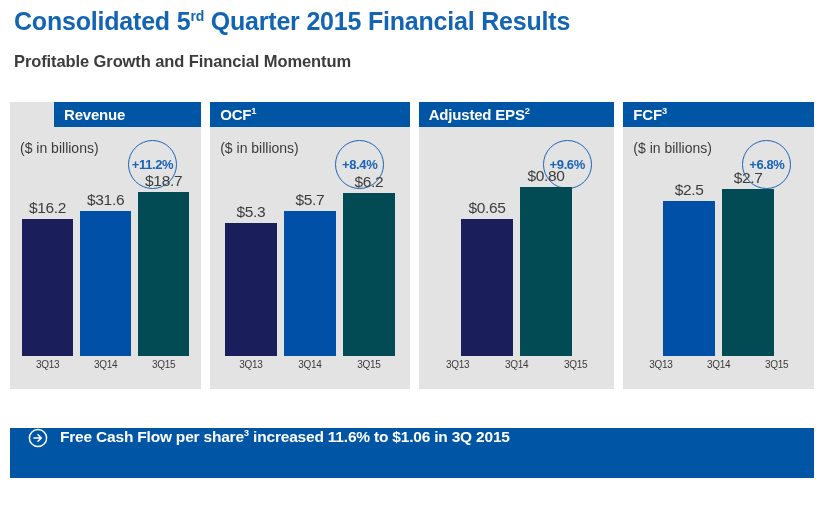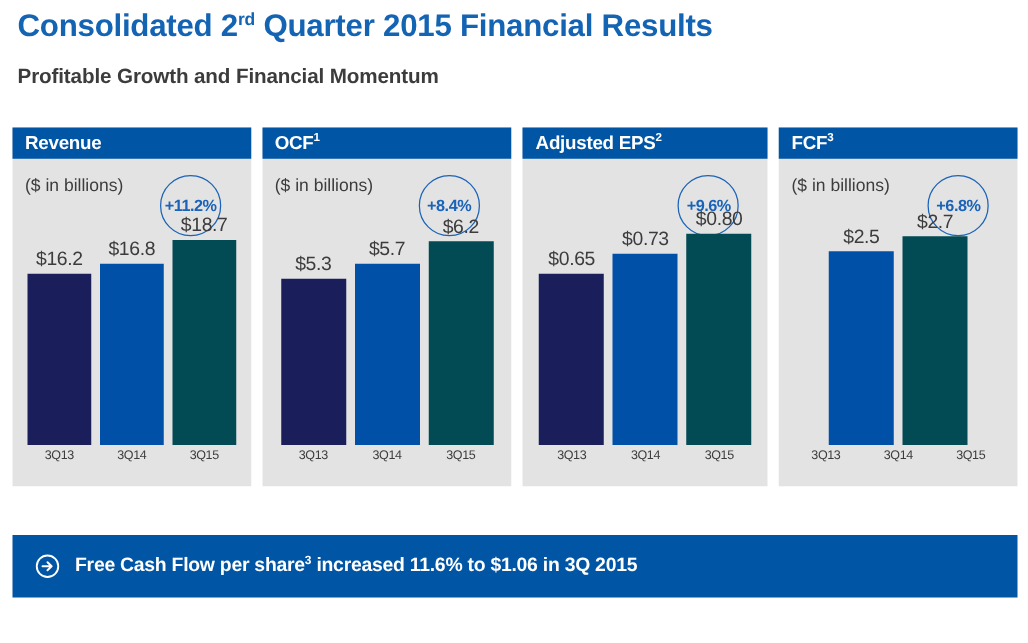--- a/index.html
+++ b/index.html
@@ -54,21 +54,21 @@
     display: flex;
     gap: 9px;
   }
   .panel {
     background: #e3e3e3;
     position: relative;
     display: flex;
     flex-direction: column;
     box-sizing: border-box;
   }
-  .panel.p0 { width: 193px; }
+  .panel.p0 { width: 193px; padding-left: 44px; }
   .panel.p1 { width: 202px; }
   .panel.p2 { width: 198px; }
   .panel.p3 { width: 193px; }
 
   .panel-header {
     background: #0055a5;
     color: #ffffff;
     font-size: 15px;
     font-weight: bold;
     height: 25px;
@@ -178,21 +178,21 @@
 
   
   #banner {
     position: absolute;
     left: 10px;
     top: 428px;
     width: 804px;
     height: 50px;
     background: #0055a5;
     display: flex;
-    align-items: center;
+    align-items: flex-start;
     box-sizing: border-box;
     padding-left: 18px;
   }
   #banner-arrow-icon {
     width: 20px;
     height: 20px;
     flex: 0 0 20px;
     margin-right: 12px;
   }
   #banner-text {
@@ -205,38 +205,38 @@
   #banner-text .sup {
     font-size: 0.62em;
     vertical-align: super;
     line-height: 0;
   }
 </style>
 </head>
 <body>
 
 <div id="title-block">
-  <div id="page-title"><span>Consolidated 2</span><span class="sup">rd</span><span> Quarter 2015 Financial Results</span></div>
+  <div id="page-title"><span>Consolidated 5</span><span class="sup">rd</span><span> Quarter 2015 Financial Results</span></div>
   <div id="page-subtitle">Profitable Growth and Financial Momentum</div>
 </div>
 
 <div id="panels">
 
   <div class="panel p0">
     <div class="panel-header"><span>Revenue</span><span class="sup"></span></div>
     <div class="panel-units">($ in billions)</div>
     <div class="badge">+11.2%</div>
     <div class="plot">
       <div class="bars">
         <div class="bar-col s1">
           <div class="bar-value">$16.2</div>
           <div class="bar-rect" style="height:60%"></div>
         </div>
         <div class="bar-col s2">
-          <div class="bar-value">$16.8</div>
+          <div class="bar-value">$31.6</div>
           <div class="bar-rect" style="height:63.5%"></div>
         </div>
         <div class="bar-col s3">
           <div class="bar-value">$18.7</div>
           <div class="bar-rect" style="height:71.5%"></div>
         </div>
       </div>
       <div class="axis">
         <div class="axis-label">3Q13</div>
         <div class="axis-label">3Q14</div>
@@ -275,24 +275,20 @@
   <div class="panel p2">
     <div class="panel-header"><span>Adjusted EPS</span><span class="sup">2</span></div>
     <div class="panel-units"></div>
     <div class="badge">+9.6%</div>
     <div class="plot">
       <div class="bars">
         <div class="bar-col s1">
           <div class="bar-value">$0.65</div>
           <div class="bar-rect" style="height:60%"></div>
         </div>
-        <div class="bar-col s2">
-          <div class="bar-value">$0.73</div>
-          <div class="bar-rect" style="height:67%"></div>
-        </div>
         <div class="bar-col s3">
           <div class="bar-value">$0.80</div>
           <div class="bar-rect" style="height:74%"></div>
         </div>
       </div>
       <div class="axis">
         <div class="axis-label">3Q13</div>
         <div class="axis-label">3Q14</div>
         <div class="axis-label">3Q15</div>
       </div>

